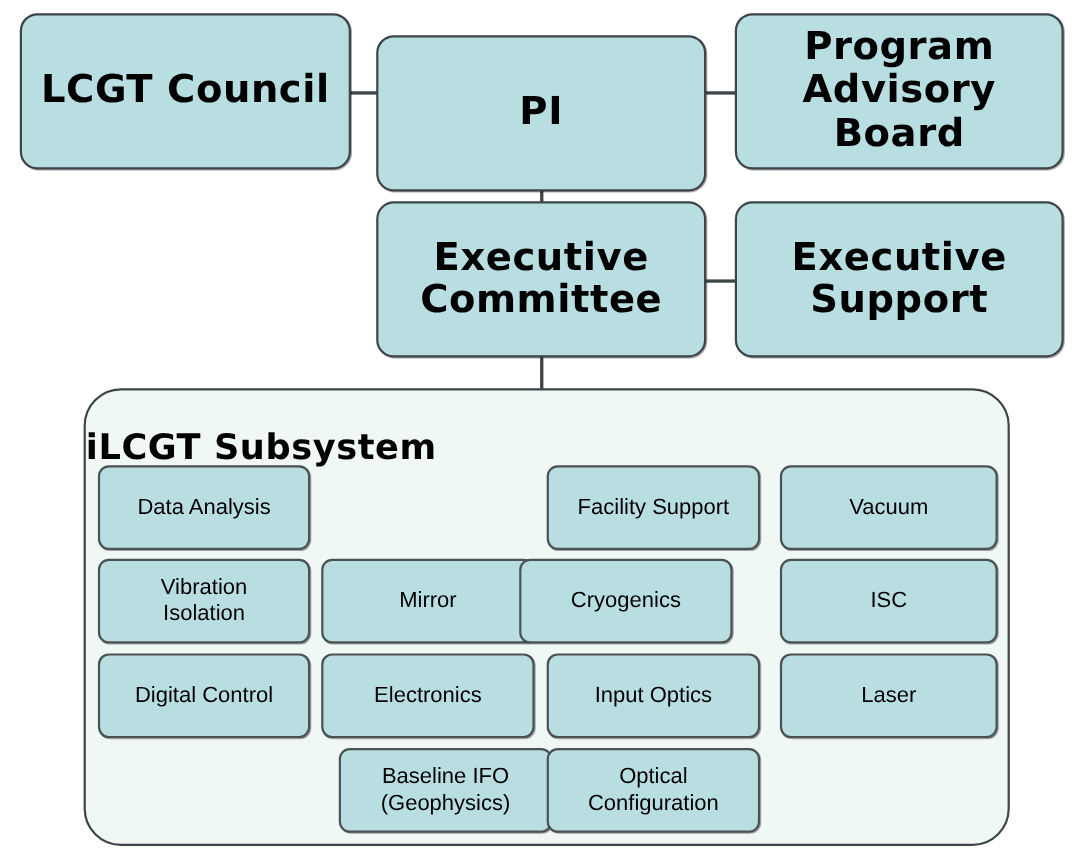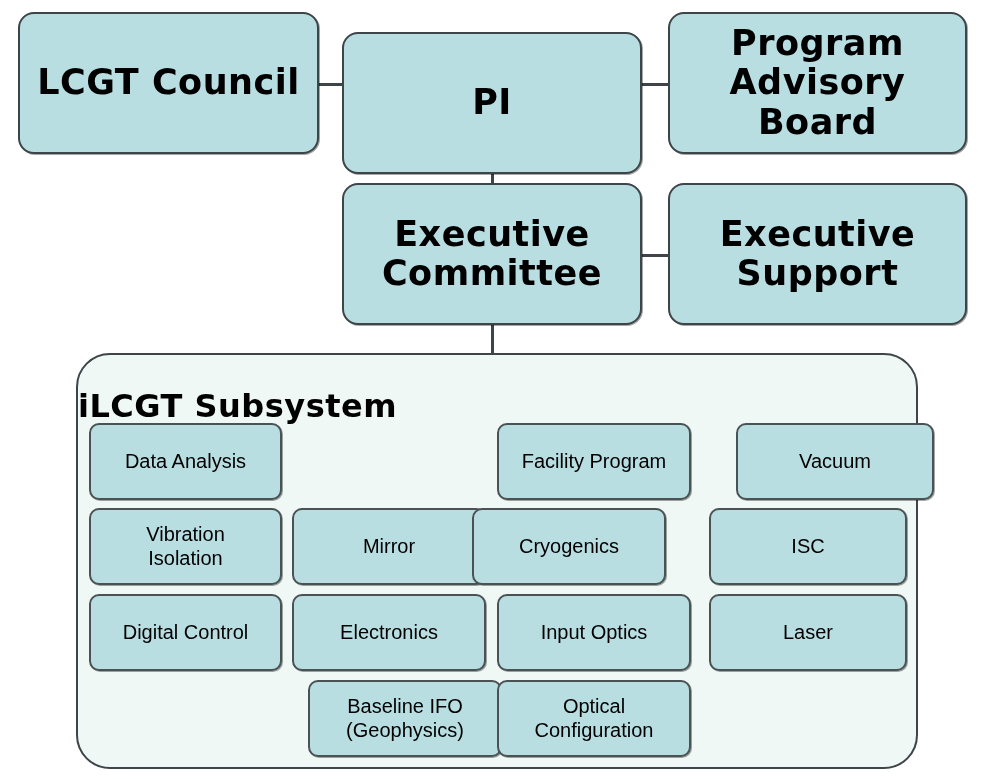--- a/index.html
+++ b/index.html
@@ -141,24 +141,24 @@
 
     <div id="subsystem-title">iLCGT Subsystem</div>
 
     <div class="node leaf" style="left:11px; top:68px; width:193px; height:77px;">
       <span>
         <span>Data Analysis</span>
       </span>
     </div>
     <div class="node leaf" style="left:419px; top:68px; width:194px; height:77px;">
       <span>
-        <span>Facility Program</span>
-      </span>
-    </div>
-    <div class="node leaf" style="left:631px; top:68px; width:198px; height:77px;margin-left:27px;">
+        <span>Facility Support</span>
+      </span>
+    </div>
+    <div class="node leaf" style="left:631px; top:68px; width:198px; height:77px;">
       <span>
         <span>Vacuum</span>
       </span>
     </div>
 
     <div class="node leaf" style="left:11px; top:153px; width:193px; height:77px;">
       <span>
         <span>Vibration</span><br>
         <span>Isolation</span>
       </span>

